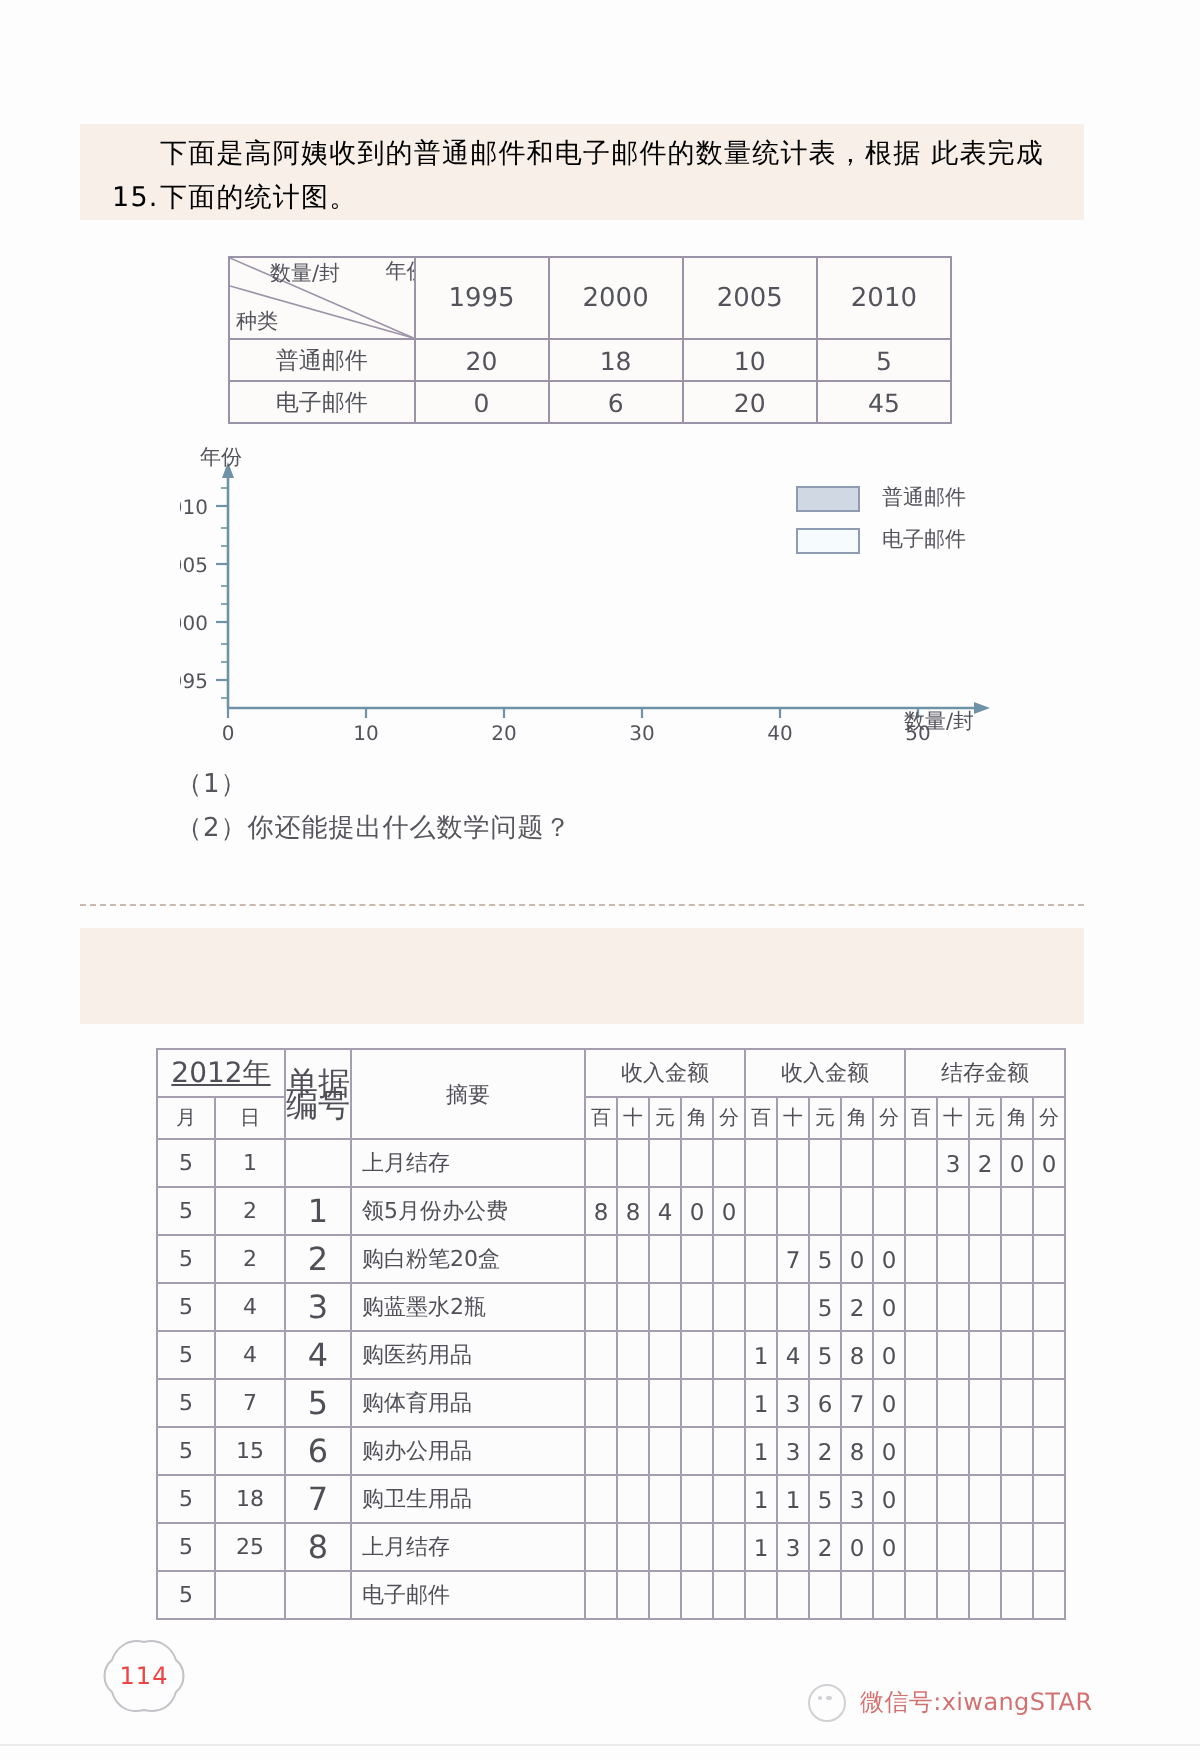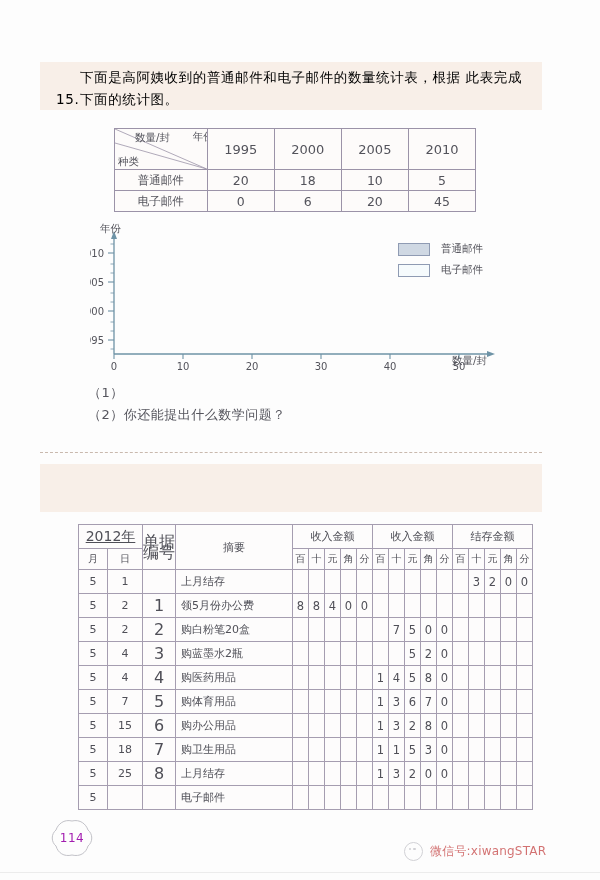--- a/index.html
+++ b/index.html
@@ -195,21 +195,21 @@
     width: 44px;
     height: 40px;
     display: flex;
     align-items: center;
     justify-content: center;
   }
   #page-badge svg { position: absolute; left: 0; top: 0; }
   #page-badge .pg-num {
     position: relative;
     font-size: 12px;
-    color: #a21caf;
+    color: #ef4444;
     letter-spacing: .5px;
   }
 
   #watermark {
     position: absolute;
     left: 404px;
     top: 842px;
     display: flex;
     align-items: center;
     opacity: .62;

